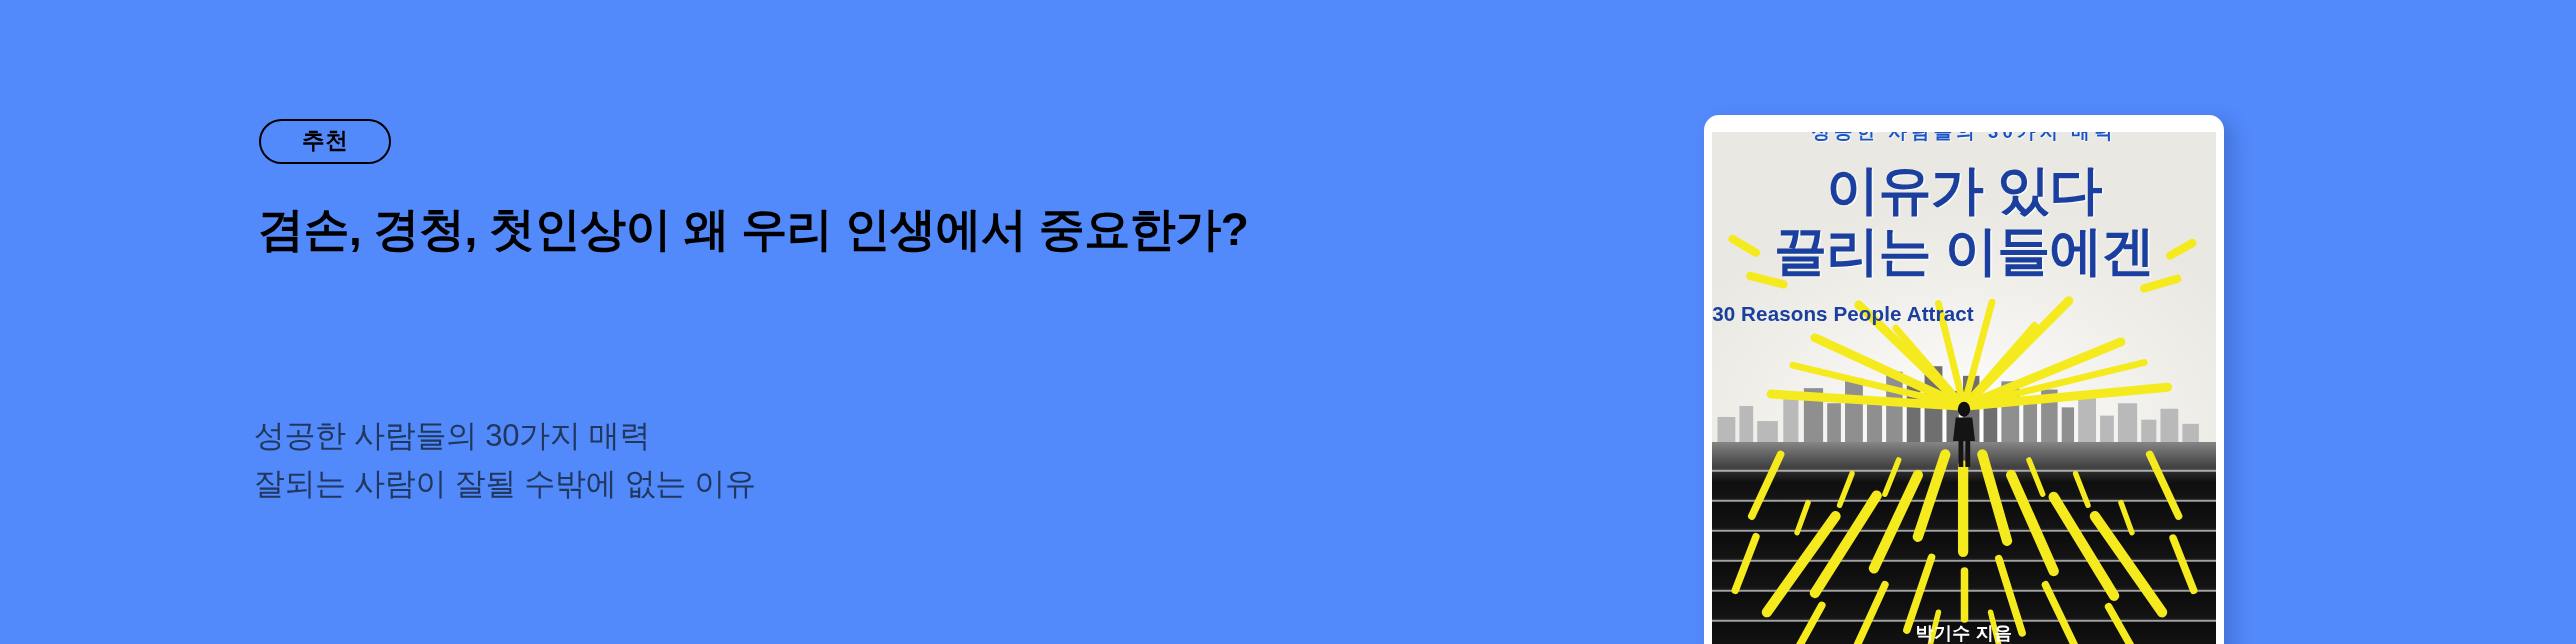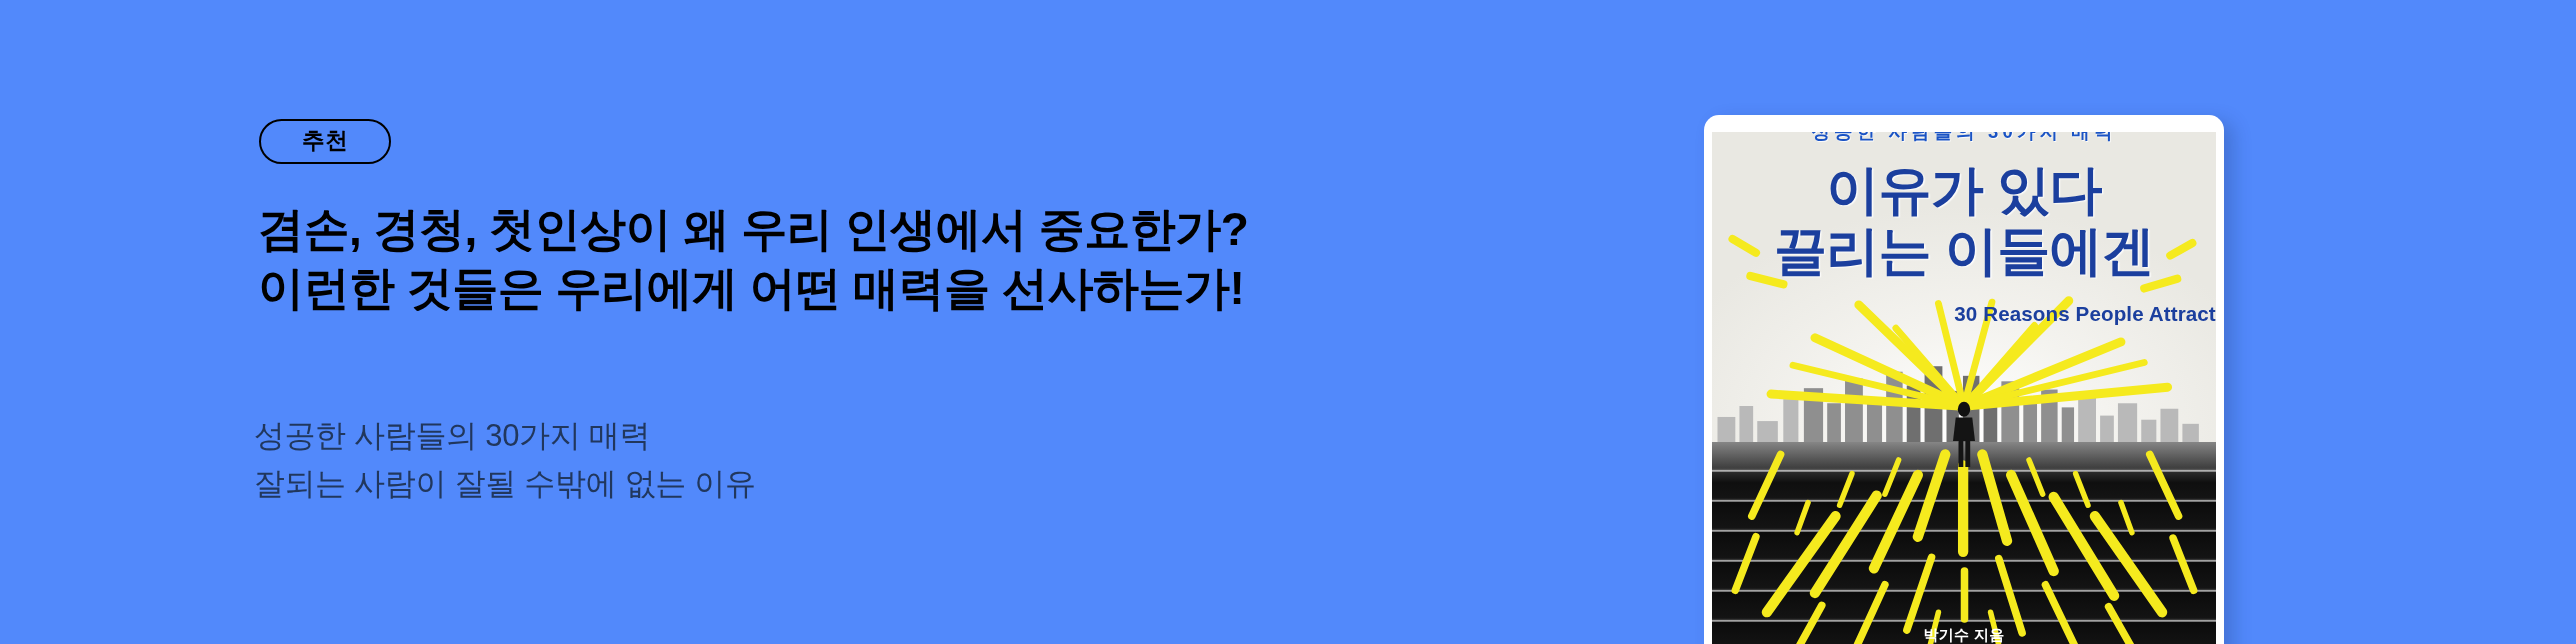--- a/index.html
+++ b/index.html
@@ -137,21 +137,21 @@
     z-index: 6;
     white-space: nowrap;
   }
   .cover-title-line { display: block; }
 
   .cover-subtitle {
     position: absolute;
     left: 0;
     right: 0;
     top: 170px;
-    text-align: right;
+    text-align: left;
     color: #1b3f9e;
     font-size: 20.6px;
     font-weight: 700;
     letter-spacing: 0.1px;
     z-index: 6;
     white-space: nowrap;
   }
 
   
   .rays {
@@ -209,39 +209,38 @@
     z-index: 4;
   }
 
   .author {
     position: absolute;
     left: 0;
     right: 0;
     bottom: 12.3px;
     text-align: center;
     color: #ffffff;
-    font-size: 15px;
+    font-size: 18px;
     font-weight: 700;
     letter-spacing: 0.3px;
     z-index: 7;
     white-space: nowrap;
   }
 </style>
 </head>
 <body>
 
 <div class="banner">
 
   <div class="copy-block">
 
     <div class="badge">추천</div>
 
     <h1 class="headline">
       <span class="headline-line">겸손, 경청, 첫인상이 왜 우리 인생에서 중요한가?</span>
-      <span class="headline-line">이런한 것들은 우리에게 어떤 매력을 선사하는가!</span>
     </h1>
 
     <p class="subcopy">
       <span class="subcopy-line">성공한 사람들의 30가지 매력</span>
       <span class="subcopy-line">잘되는 사람이 잘될 수밖에 없는 이유</span>
     </p>
 
   </div>
 
   <div class="cover-card">

